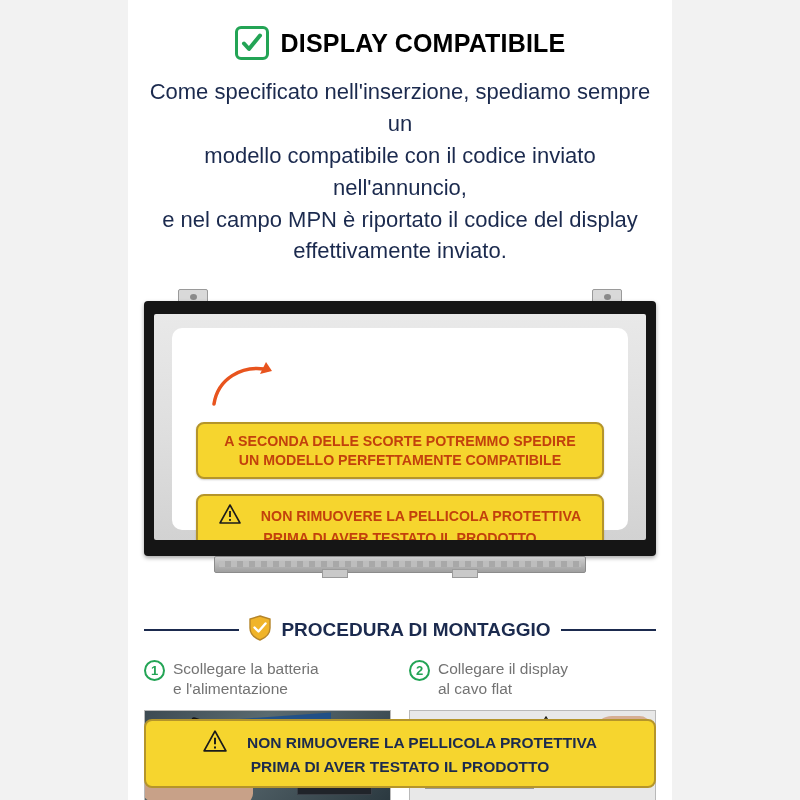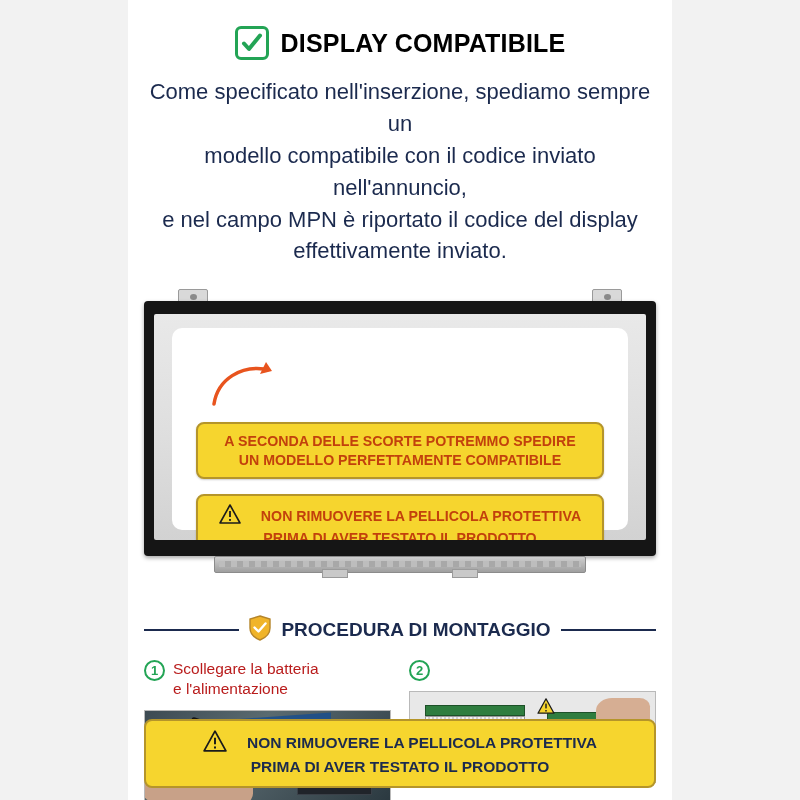--- a/index.html
+++ b/index.html
@@ -240,21 +240,21 @@
     font-size: 13px;
     display: flex;
     align-items: center;
     justify-content: center;
     box-sizing: border-box;
     margin-top: 1px;
   }
   .step-text {
     font-size: 15.5px;
     line-height: 1.3;
-    color: #b91c1c;
+    color: #737373;
   }
 
   .photo {
     position: relative;
     margin-top: 10px;
     height: 92px;
     border: 1px solid #b9b9b9;
     box-sizing: border-box;
     overflow: hidden;
   }
@@ -485,20 +485,24 @@
           <div class="yellow-tag"></div>
           <div class="hand"></div>
           <div class="tool"></div>
           <div class="white-arrow"></div>
         </div>
       </div>
 
       <div class="step-col">
         <div class="step-row">
           <span class="step-num">2</span>
+          <span class="step-text">
+            <span>Collegare il display</span><br>
+            <span>al cavo flat</span>
+          </span>
         </div>
         <div class="photo b">
           <div class="conn" style="left:6%; top:14%; width:40%; height:10%;"></div>
           <div class="conn-strip" style="left:6%; top:26%; width:40%; height:9%;"></div>
           <div class="conn" style="left:6%; top:64%; width:44%; height:10%;"></div>
           <div class="conn-strip" style="left:6%; top:76%; width:44%; height:9%;"></div>
           <div class="conn" style="left:56%; top:22%; width:34%; height:10%;"></div>
           <div class="conn-strip" style="left:56%; top:34%; width:34%; height:9%;"></div>
           <div class="conn" style="left:56%; top:68%; width:34%; height:10%;"></div>
           <div class="fingers"></div>

